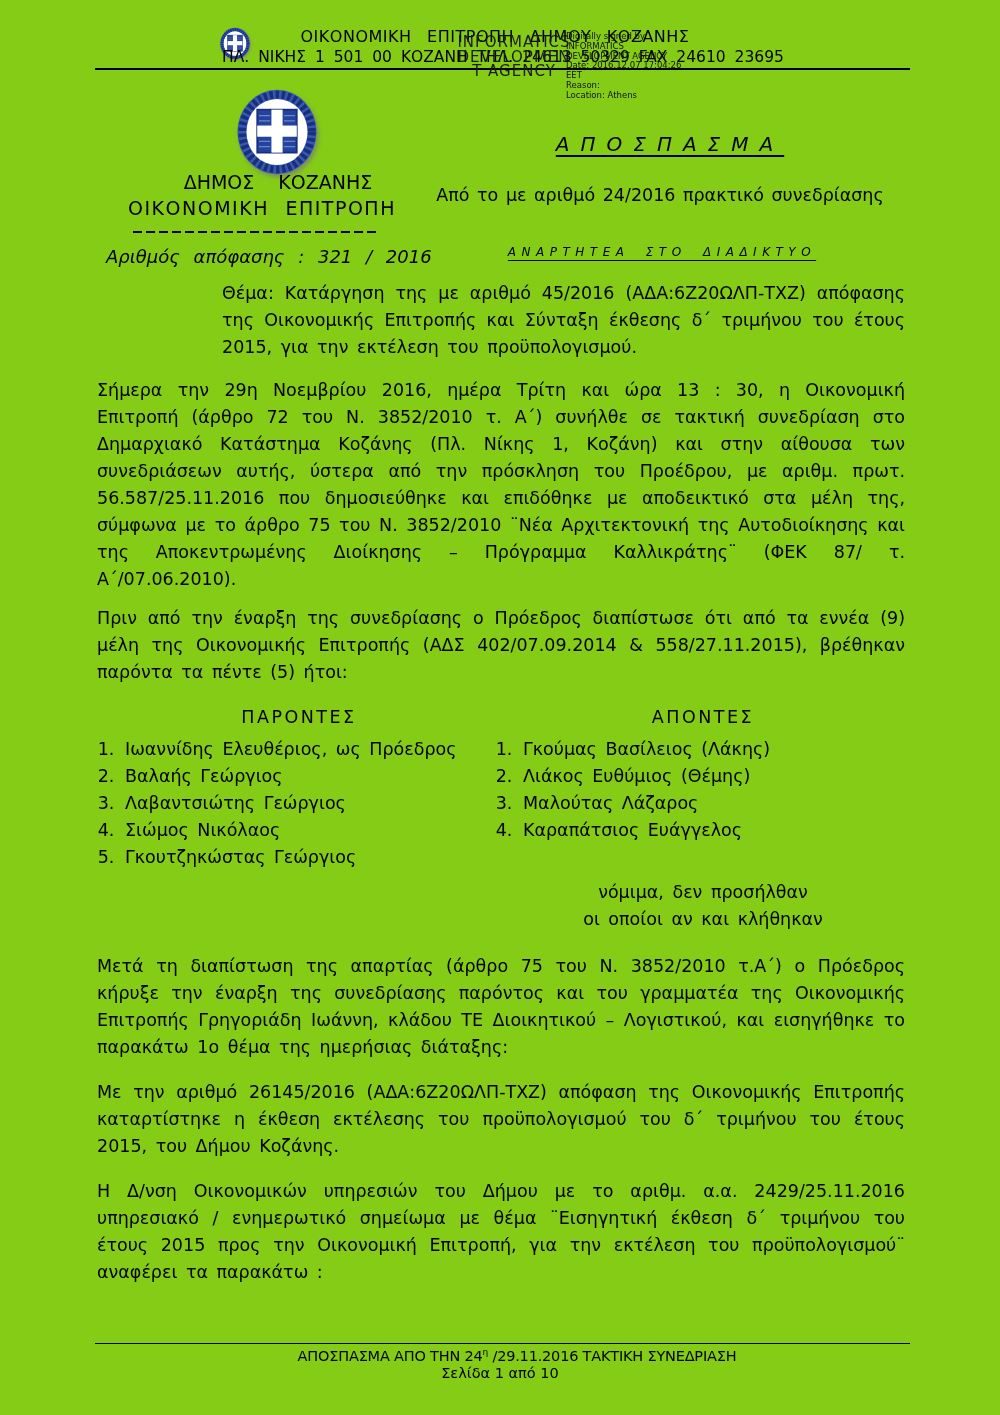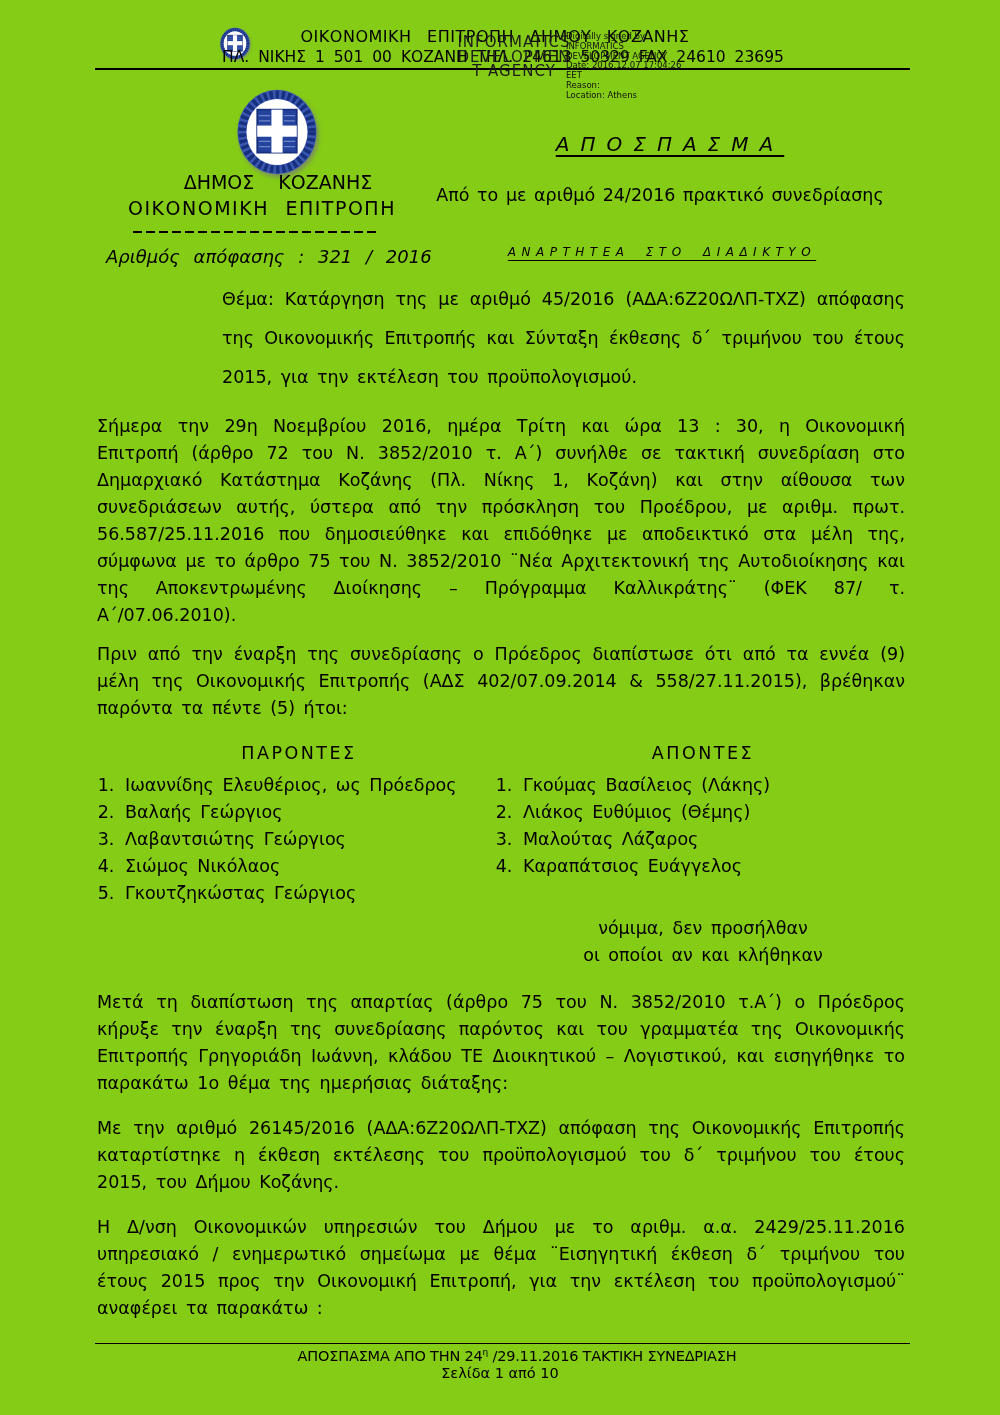--- a/index.html
+++ b/index.html
@@ -37,21 +37,21 @@
   .from-line{position:absolute;top:185px;left:430px;width:460px;text-align:center;
     font-size:17.5px;word-spacing:2px;}
   .decision-no{position:absolute;top:246px;left:106px;font-style:italic;
     font-size:18px;word-spacing:8px;}
   .anartitea{position:absolute;top:245px;left:432px;width:460px;text-align:center;
     font-style:italic;font-size:12px;letter-spacing:5.5px;word-spacing:7px;
     text-decoration:underline;text-underline-offset:4px;}
   
   .content{position:absolute;top:280px;left:97px;width:808px;
     font-size:17.5px;line-height:27px;text-align:justify;word-spacing:3px;}
-  .subject{margin:0 0 16px 125px;width:683px;line-height:39px;}
+  .subject{margin:0 0 16px 125px;width:683px;line-height:27px;}
   .content p{margin:0 0 12px 0;}
   .content p.gap{margin-bottom:18px;}
   .cols{display:flex;margin:10px 0 6px 0;}
   .col{width:50%;}
   .col-head{text-align:center;letter-spacing:2.5px;word-spacing:4px;margin-bottom:5px;}
   .col ol{margin:0;padding-left:26px;text-align:left;}
   .col ol li{padding-left:2px;}
   .col.right ol{padding-left:20px;}
   .absent-note{width:50%;margin-left:50%;text-align:center;margin:8px 0 20px 50%;}
   

